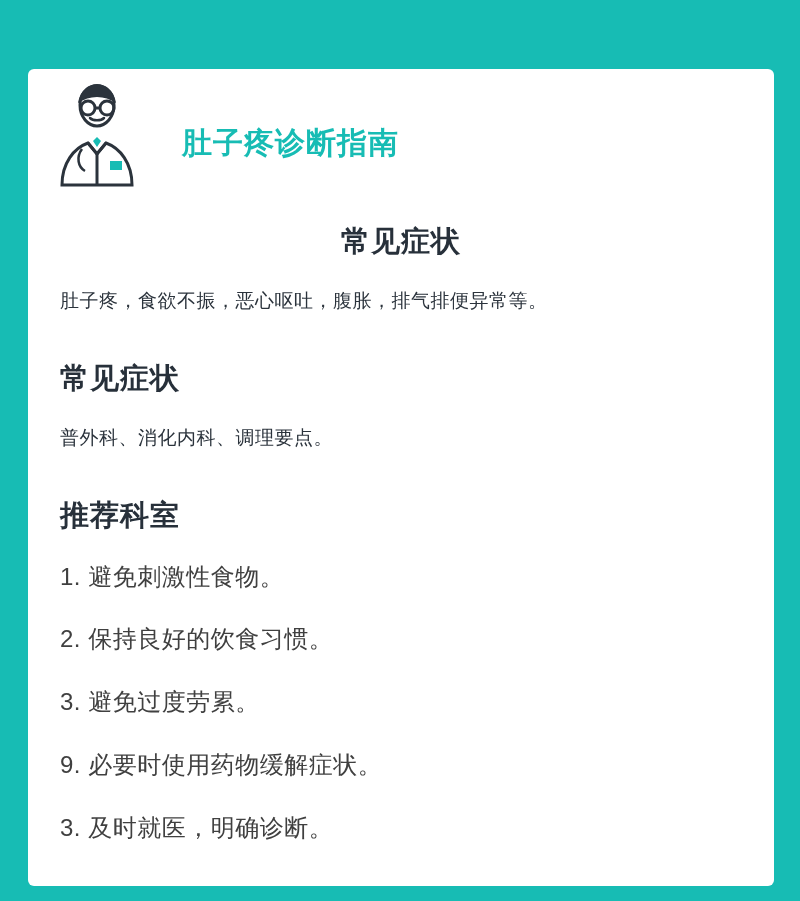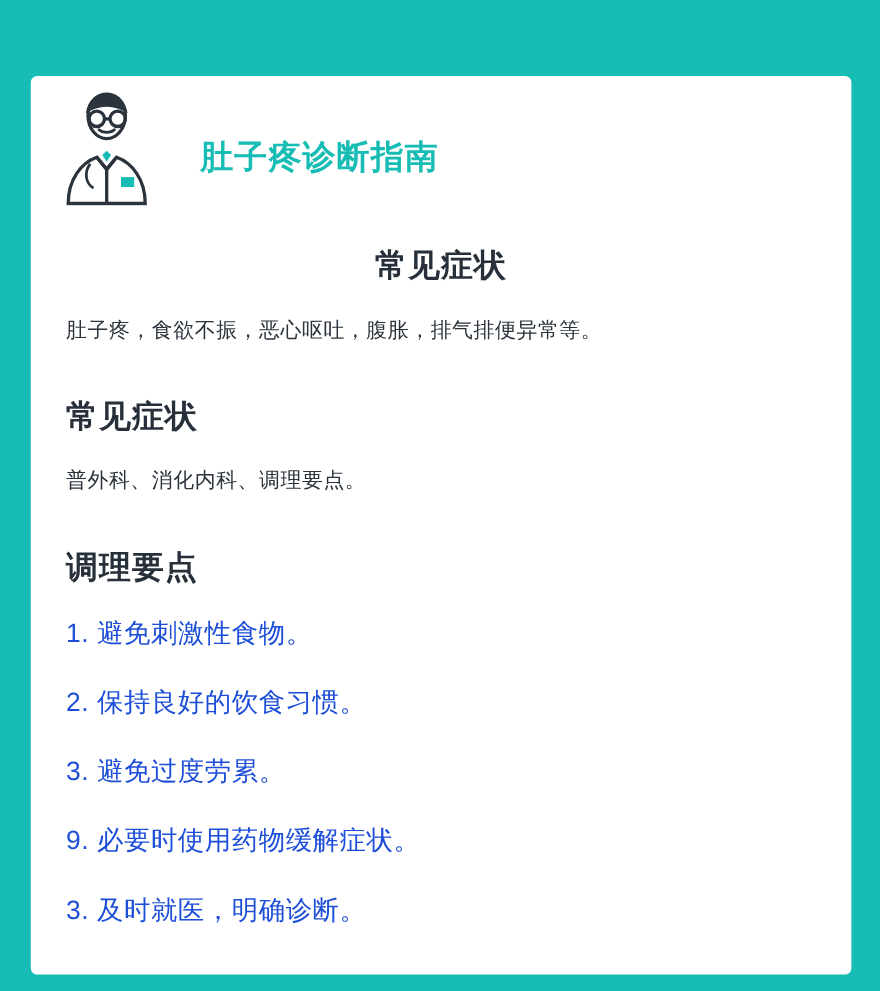--- a/index.html
+++ b/index.html
@@ -62,21 +62,21 @@
     margin: 0;
     letter-spacing: 0.5px;
   }
   .list {
     margin: 0;
     padding: 0;
     list-style: none;
   }
   .list-item {
     font-size: 24px;
-    color: #1d4ed8;
+    color: #404040;
     line-height: 1.45;
     margin-bottom: 28px;
     letter-spacing: 0.5px;
   }
   .list-item:last-child {
     margin-bottom: 6px;
   }
   .footer {
     position: relative;
     margin-top: 26px;
@@ -145,21 +145,21 @@
     </svg>
 
     <h1 class="title">肚子疼诊断指南</h1>
 
     <h2 class="section-heading first-heading">常见症状</h2>
     <p class="body-text">肚子疼，食欲不振，恶心呕吐，腹胀，排气排便异常等。</p>
 
     <h2 class="section-heading">常见症状</h2>
     <p class="body-text">普外科、消化内科、调理要点。</p>
 
-    <h2 class="section-heading">调理要点</h2>
+    <h2 class="section-heading">推荐科室</h2>
     <ul class="list">
       <li class="list-item">1. 避免刺激性食物。</li>
       <li class="list-item">2. 保持良好的饮食习惯。</li>
       <li class="list-item">3. 避免过度劳累。</li>
       <li class="list-item">9. 必要时使用药物缓解症状。</li>
       <li class="list-item">3. 及时就医，明确诊断。</li>
     </ul>
 
   </div>
 

